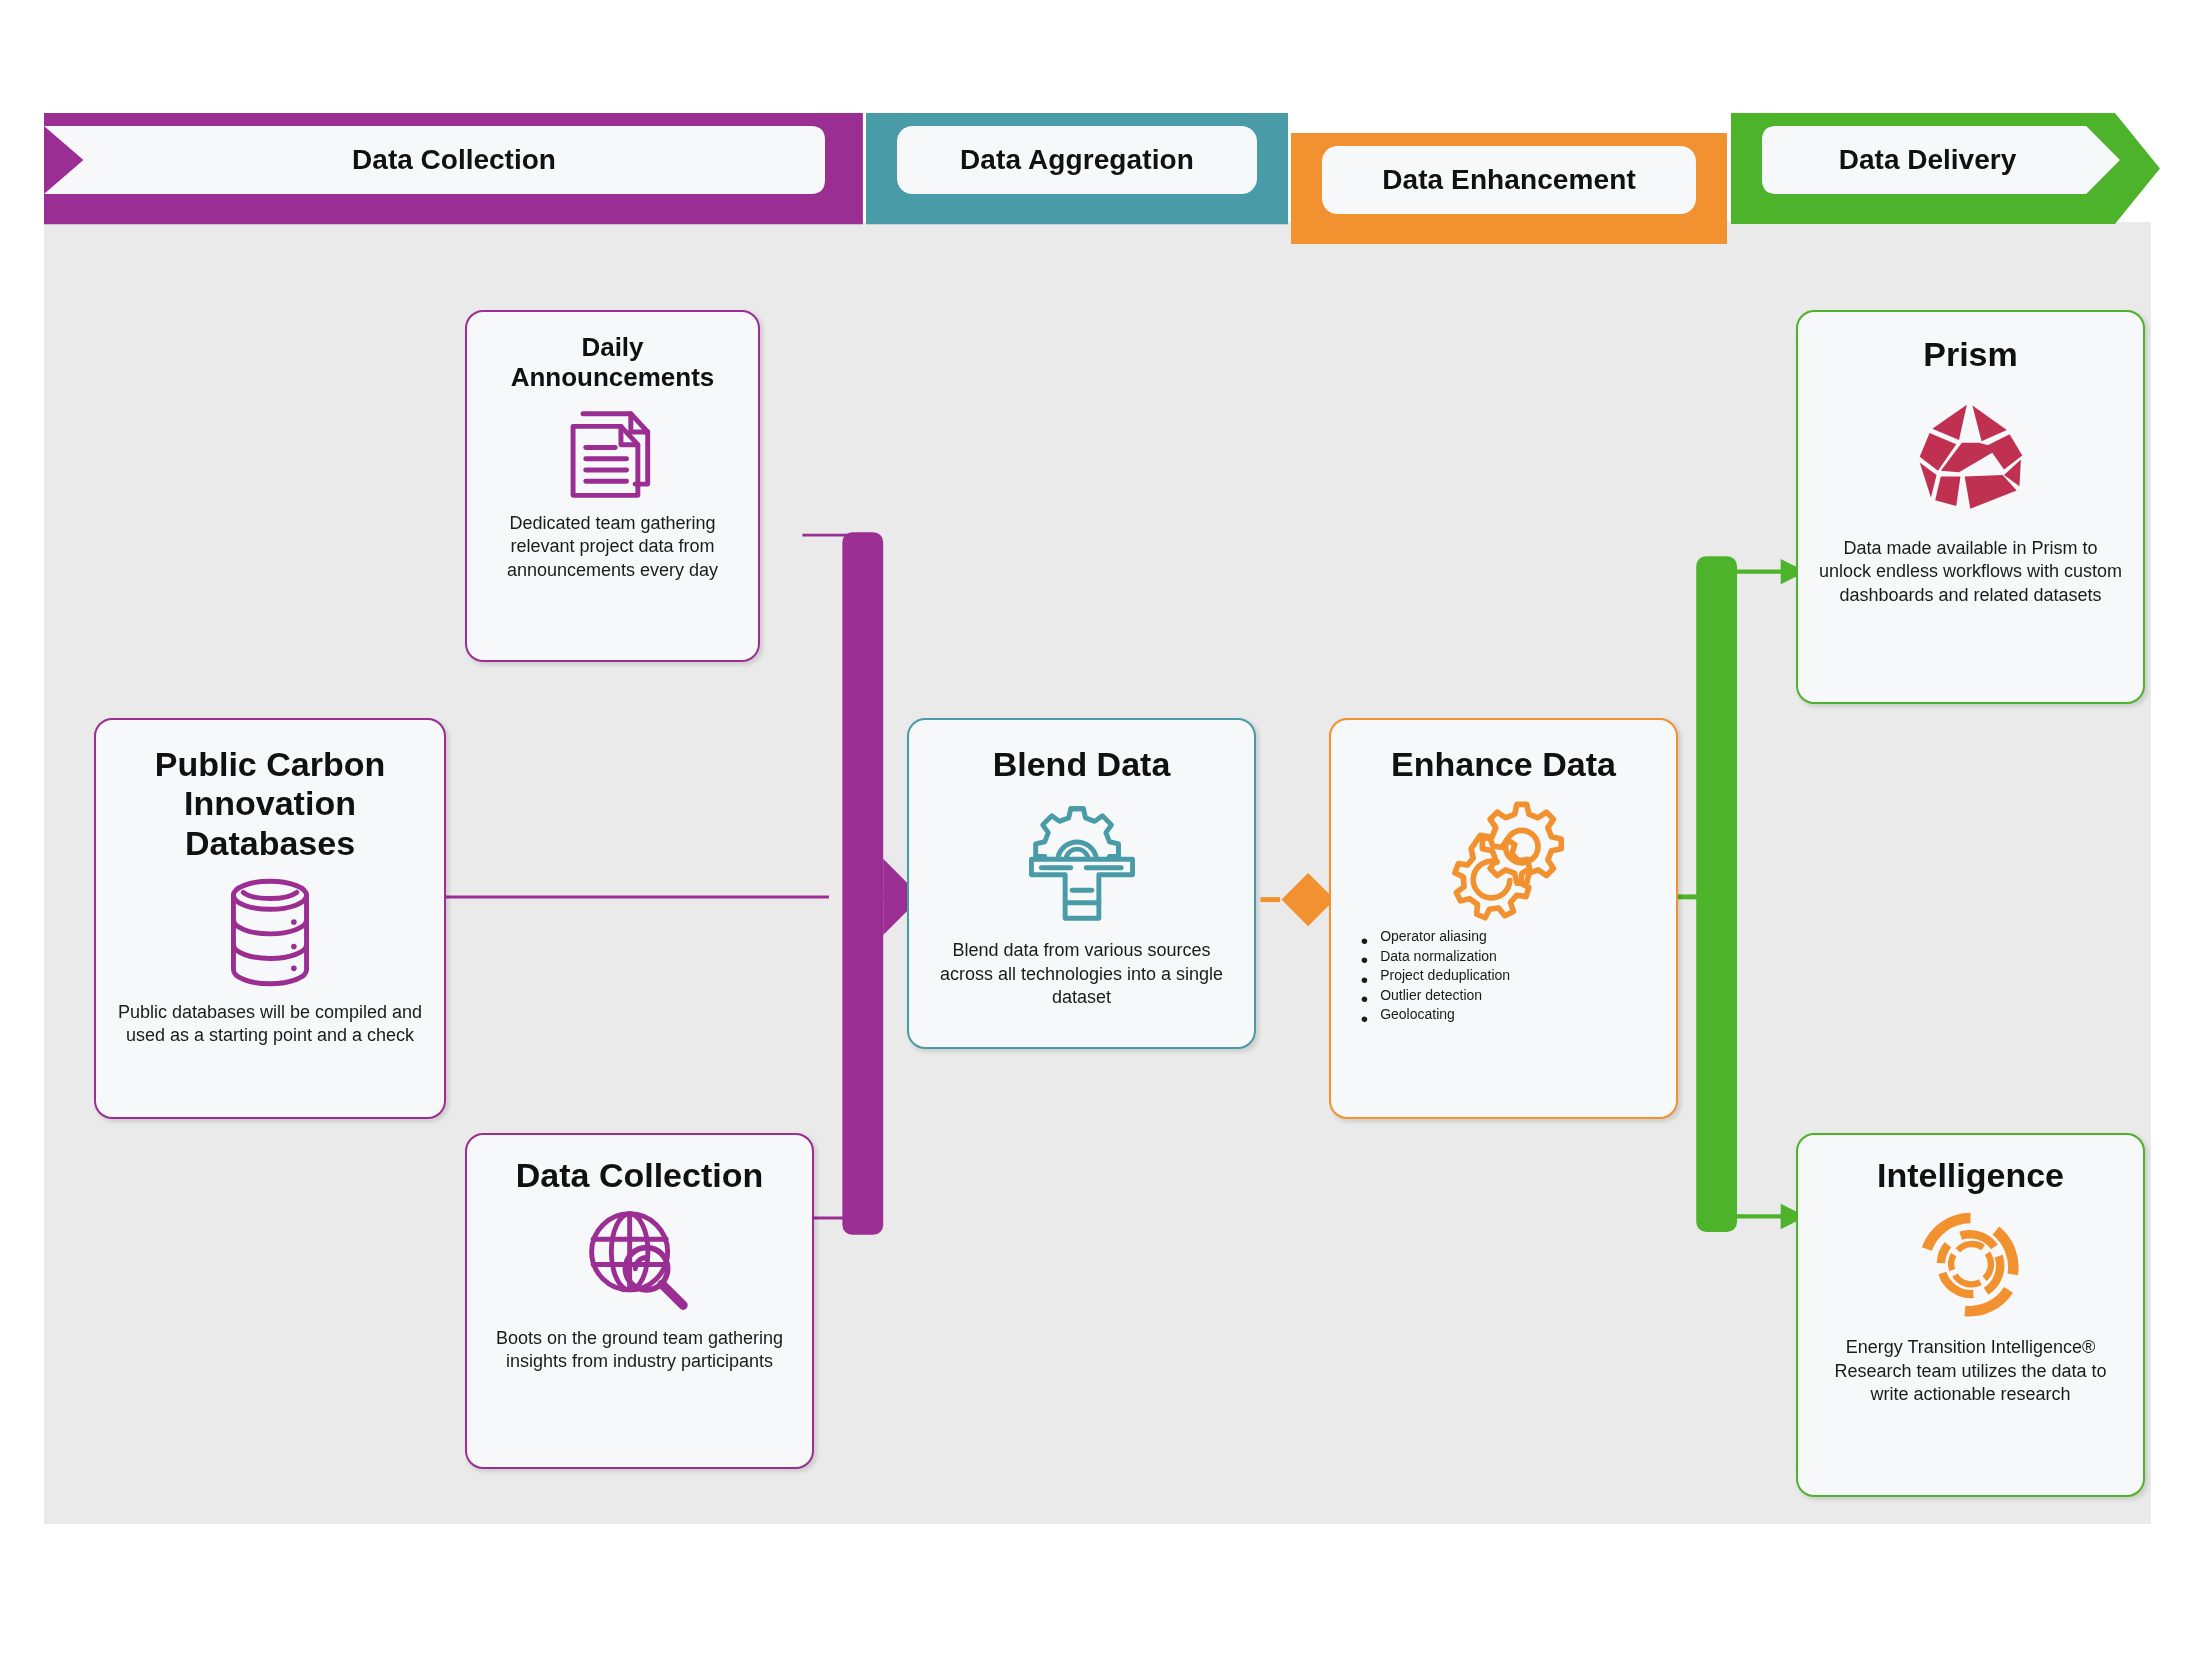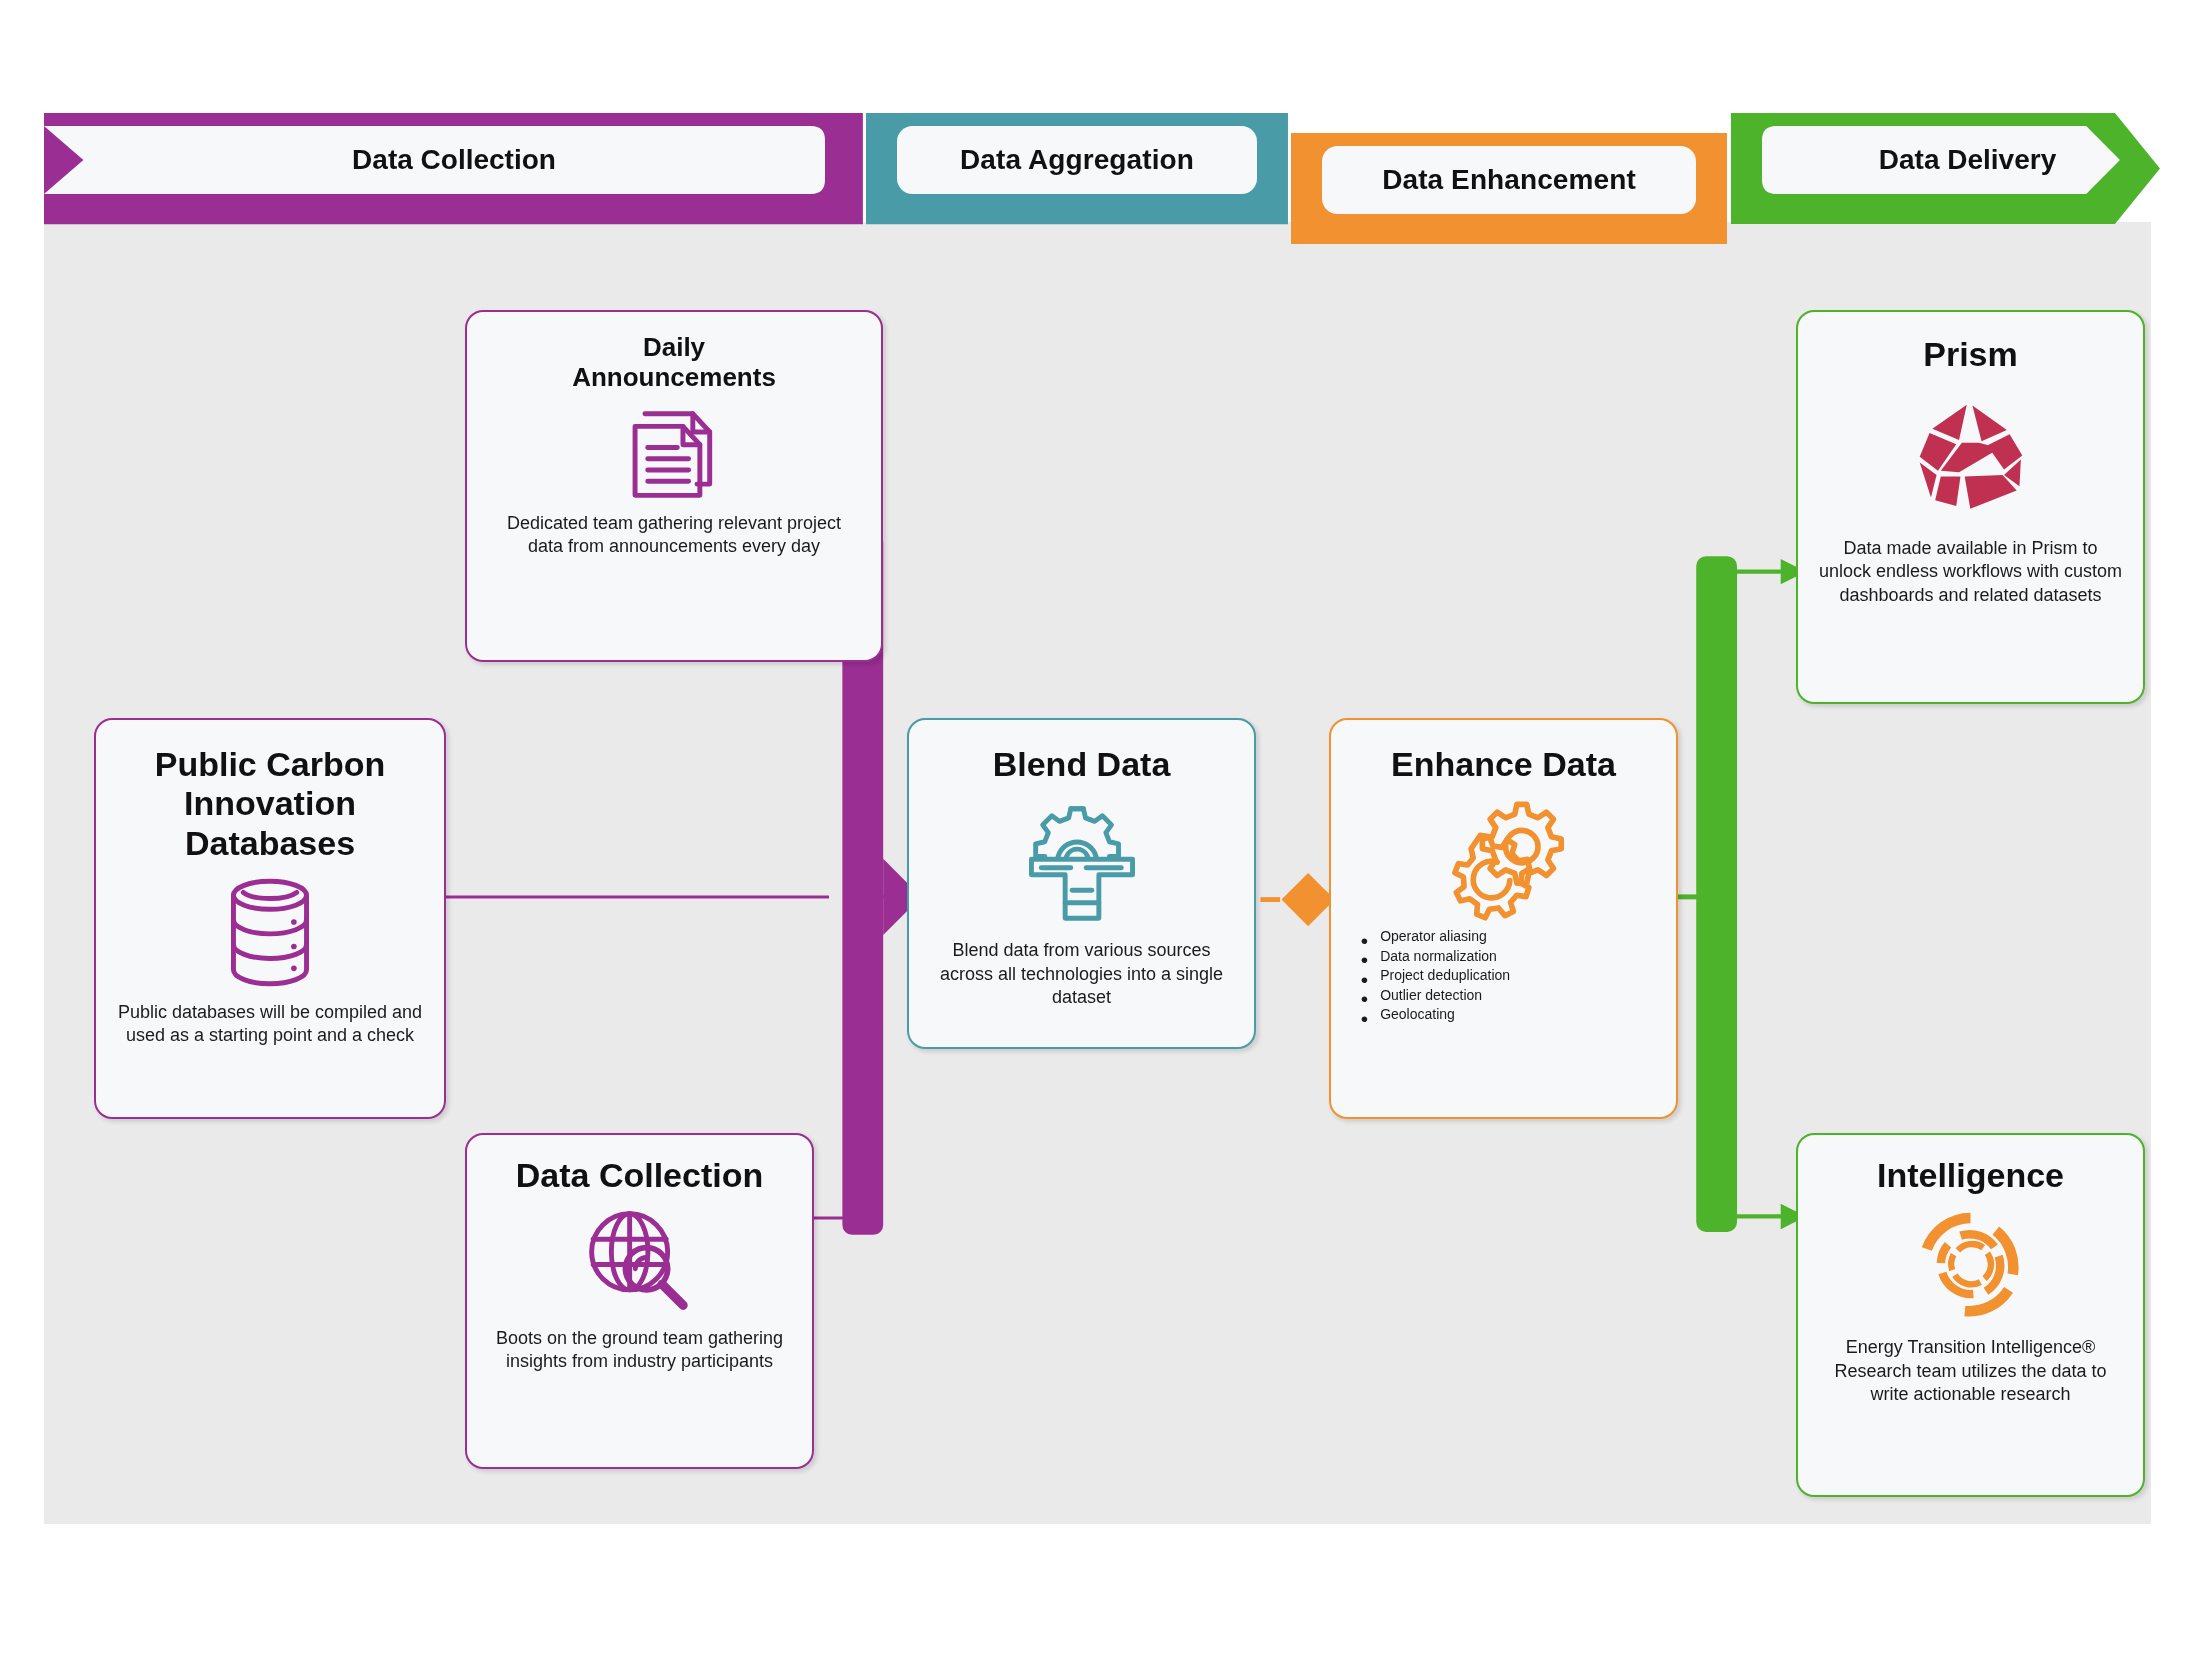--- a/index.html
+++ b/index.html
@@ -101,21 +101,21 @@
 
     <div class="bseg" style="left:1687px;width:429px;">
       <svg class="fillshape" viewBox="0 0 610 158" preserveAspectRatio="none">
         <path d="M0,0 L546,0 L610,79 L546,158 L0,158 Z" fill="#4CB32B"></path>
       </svg>
       <svg style="position:absolute;left:31px;top:12.7px;width:358px;height:68px;" viewBox="0 0 508 96" preserveAspectRatio="none">
         <path d="M20,0 L460,0 L508,48 L460,96 L20,96 Q0,96 0,76 L0,20 Q0,0 20,0 Z" fill="#f7f8fa"></path>
       </svg>
       <div style="position:absolute;left:31px;top:12.7px;width:331px;height:68px;
                   display:flex;align-items:center;justify-content:center;
-                  font-size:28px;font-weight:bold;color:#111;margin-left:40px;">Data Delivery</div>
+                  font-size:28px;font-weight:bold;color:#111;">Data Delivery</div>
     </div>
   </div>
 
   <svg class="conn" style="left:774px;top:521px;width:113px;height:732px;" viewBox="0 0 160 1040" width="113" height="732">
     <path d="M40,20 L120,20" stroke="#9B2E93" stroke-width="4" fill="none"></path>
   </svg>
 
   <svg class="conn" style="left:436px;top:883px;width:422px;height:28px;" viewBox="0 0 600 40" width="422" height="28">
     <path d="M0,20 L560,20" stroke="#9B2E93" stroke-width="4" fill="none"></path>
   </svg>
@@ -144,21 +144,21 @@
 
     <rect x="40" y="40" width="58" height="960" rx="14" ry="14" fill="#4CB32B"></rect>
 
     <path d="M98,62 L172,62" stroke="#4CB32B" stroke-width="6" fill="none"></path>
     <path d="M160,44 L196,62 L160,80 Z" fill="#4CB32B"></path>
 
     <path d="M98,978 L172,978" stroke="#4CB32B" stroke-width="6" fill="none"></path>
     <path d="M160,960 L196,978 L160,996 Z" fill="#4CB32B"></path>
   </svg>
 
-  <div class="card c-purple" style="left:465px;top:310px;width:418px;height:352px;padding:20px 0 15.5px;">
+  <div class="card c-purple" style="left:465px;top:310px;width:295px;height:352px;padding:20px 0 15.5px;">
     <div class="title" style="font-size:26px;">
       <span>Daily</span><br>
       <span>Announcements</span>
     </div>
     <div class="iconwrap" style="margin-top:8.4px;">
       <svg width="93" height="100" viewBox="0 0 132 142">
         <g fill="none" stroke="#9B2E93" stroke-width="7" stroke-linejoin="round" stroke-linecap="round">
           <path d="M24,18 L92,18 L116,44 L116,118 L98,118"></path>
           <path d="M92,18 L92,44 L116,44"></path>
           <path d="M10,36 L78,36 L102,62 L102,134 L10,134 Z"></path>

